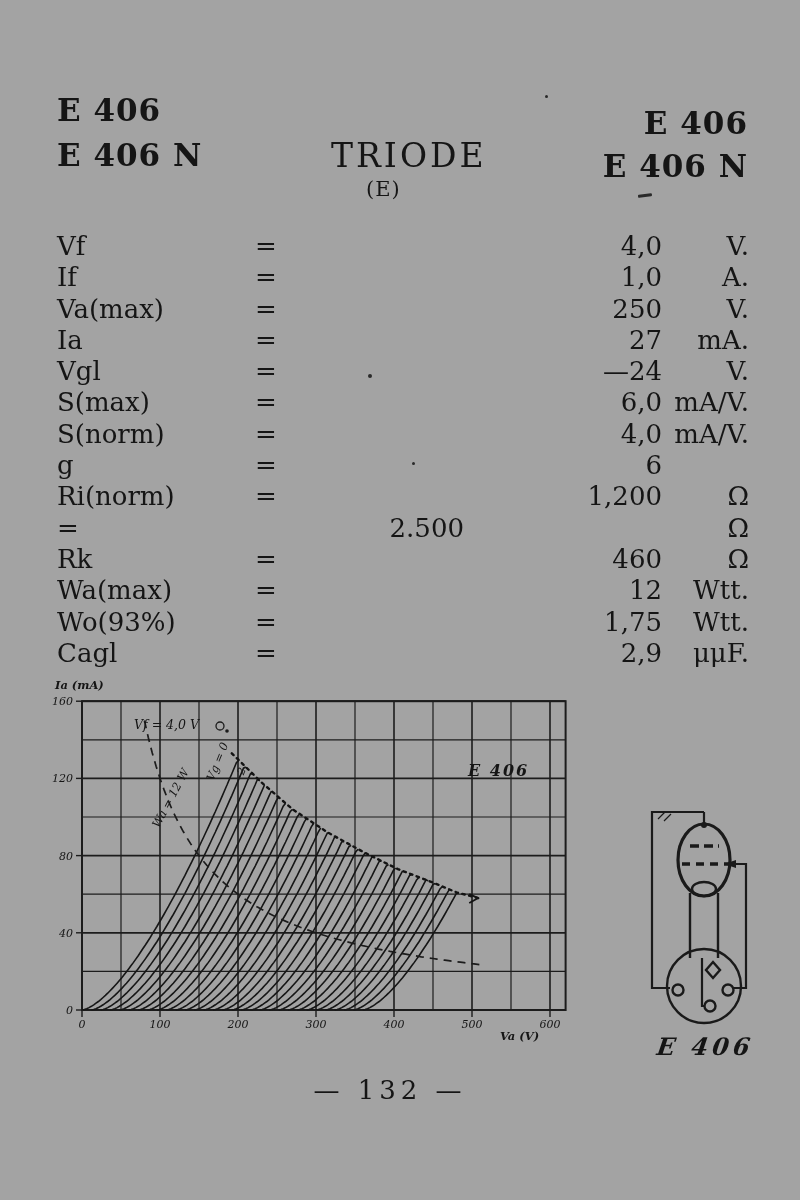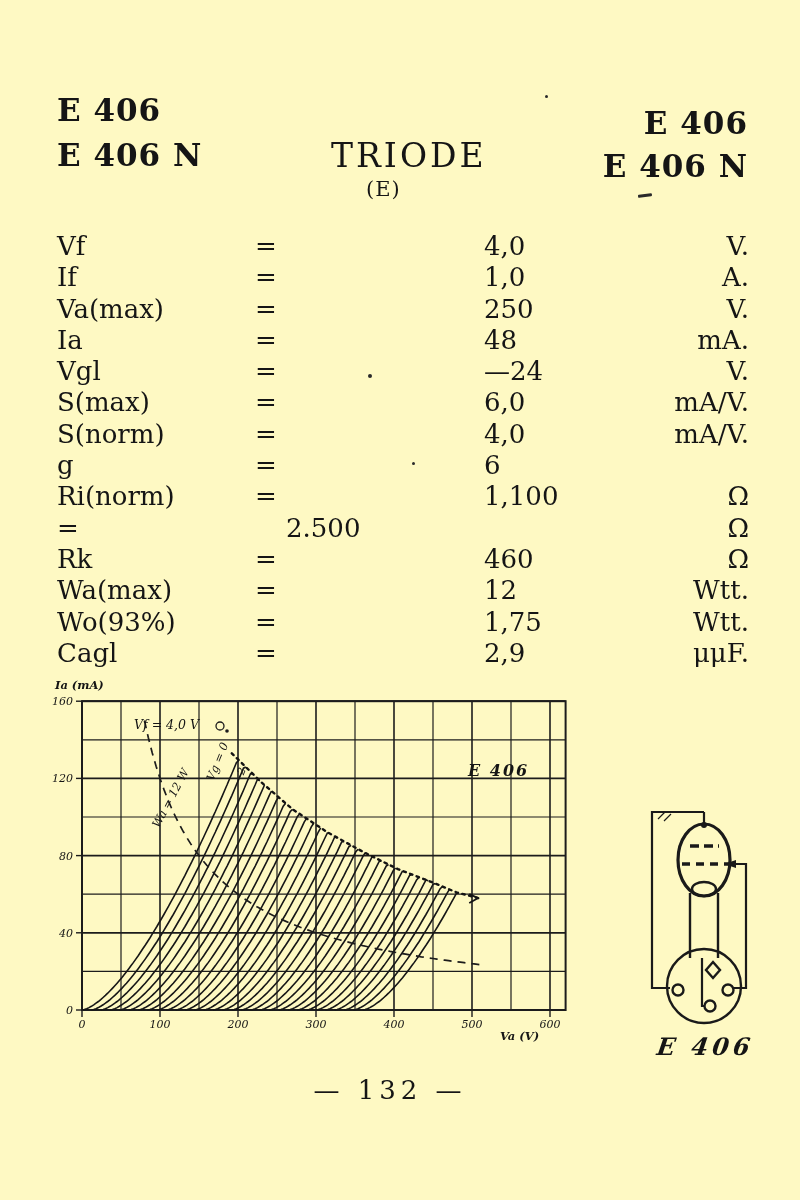--- a/index.html
+++ b/index.html
@@ -1,32 +1,32 @@
 <!DOCTYPE html>
 <html><head>
 <meta charset="utf-8">
 <style>
   html,body{margin:0;padding:0;background:#e8e8e4;}
   .page{
     position:relative;width:800px;height:1200px;margin:0 auto;
-    background:#fef9c3;color:#151515;overflow:hidden;
+    background:#a3a3a3;color:#151515;overflow:hidden;
     font-family:"DejaVu Serif","Liberation Serif",serif;
   }
   .abs{position:absolute;}
   
   .hdr-left{left:57px;top:88px;font-size:31px;font-weight:700;line-height:45px;letter-spacing:1px;}
   .hdr-center-title{left:331px;top:136px;font-size:33px;letter-spacing:3px;}
   .hdr-center-sub{left:366px;top:177px;font-size:21px;letter-spacing:1px;}
   .hdr-right{right:52px;top:102px;font-size:31px;font-weight:700;line-height:43px;text-align:right;letter-spacing:1px;}
   
   .specs{left:57px;top:231px;width:692px;font-size:26px;}
   .spec-row{display:flex;height:31.3px;align-items:baseline;white-space:nowrap;}
   .c-name{width:198px;}
   .c-eq{width:229px;}
-  .c-val{width:178px;}
+  .c-val{width:178px;text-align:right;}
   .c-unit{flex:1;text-align:right;}
   
   .chart-mount{left:50px;top:676px;width:540px;height:382px;}
   
   .tube{left:618px;top:790px;width:175px;}
   .tube-label{text-align:center;font-style:italic;font-weight:700;font-size:24px;letter-spacing:4px;transform:skewX(-8deg);margin-top:0px;}
   
   .pageno{left:285px;top:1044px;width:210px;text-align:center;font-size:26px;letter-spacing:5px;margin-top:31px;}
   
   .speck{position:absolute;background:#2a2a2a;border-radius:50%;}
@@ -67,21 +67,21 @@
       <div class="spec-row">
         <span class="c-name">Va(max)</span>
         <span class="c-eq">=</span>
         <span class="c-val">250</span>
         <span class="c-unit">V.</span>
       </div>
 
       <div class="spec-row">
         <span class="c-name">Ia</span>
         <span class="c-eq">=</span>
-        <span class="c-val">48</span>
+        <span class="c-val">27</span>
         <span class="c-unit">mA.</span>
       </div>
 
       <div class="spec-row">
         <span class="c-name">Vgl</span>
         <span class="c-eq">=</span>
         <span class="c-val">—24</span>
         <span class="c-unit">V.</span>
       </div>
 
@@ -102,21 +102,21 @@
       <div class="spec-row">
         <span class="c-name">g</span>
         <span class="c-eq">=</span>
         <span class="c-val">6</span>
         <span class="c-unit"></span>
       </div>
 
       <div class="spec-row">
         <span class="c-name">Ri(norm)</span>
         <span class="c-eq">=</span>
-        <span class="c-val">1,100</span>
+        <span class="c-val">1,200</span>
         <span class="c-unit">Ω</span>
       </div>
 
       <div class="spec-row">
         <span class="c-eq">=</span>
         <span class="c-val">2.500</span>
         <span class="c-unit">Ω</span>
       </div>
 
       <div class="spec-row">

